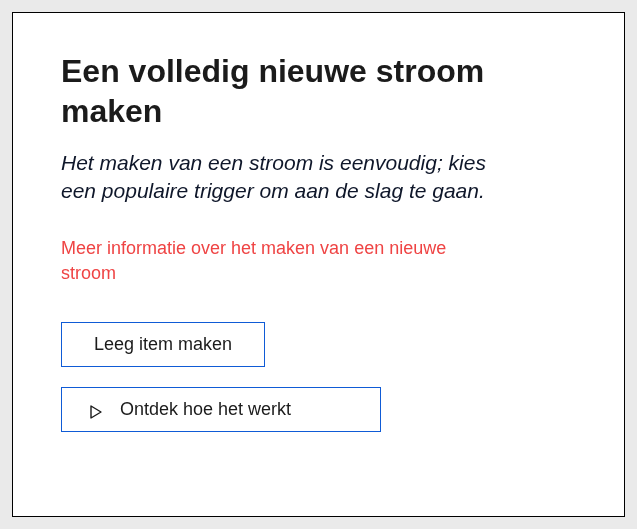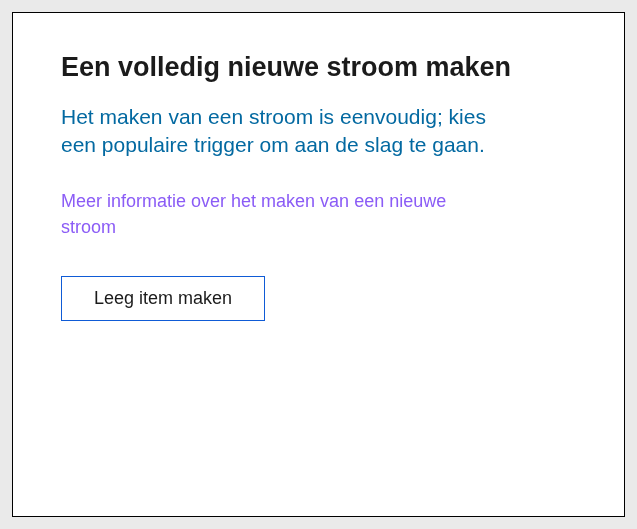--- a/index.html
+++ b/index.html
@@ -13,39 +13,40 @@
       position: absolute;
       left: 12px;
       top: 12px;
       right: 12px;
       bottom: 12px;
       background: #ffffff;
       border: 1px solid #000000;
       padding: 38px 48px 0 48px;
     }
     .heading {
-      font-size: 27px;
+      font-size: 32px;
       font-weight: 600;
       color: #1b1b1b;
       line-height: 1.25;
       margin-bottom: 18px;
     }
     .description {
       font-size: 21px;
       font-weight: 400;
-      color: #0369a1;
+      color: #0f172a;
       line-height: 1.35;
       margin-bottom: 30px;
       max-width: 440px;
+      font-style: italic;
     }
     .learn-link {
       display: block;
       font-size: 18px;
       font-weight: 400;
-      color: #8b5cf6;
+      color: #ef4444;
       text-decoration: none;
       line-height: 1.4;
       margin-bottom: 36px;
       max-width: 440px;
       cursor: pointer;
     }
     .actions {
       display: flex;
       flex-direction: column;
       gap: 20px;
@@ -81,14 +82,22 @@
 <body>
 
 <div class="panel">
   <h1 class="heading">Een volledig nieuwe stroom maken</h1>
   <p class="description">Het maken van een stroom is eenvoudig; kies een populaire trigger om aan de slag te gaan.</p>
   <a class="learn-link">Meer informatie over het maken van een nieuwe stroom</a>
   <div class="actions">
     <button class="btn primary">
       <span>Leeg item maken</span>
     </button>
+    <button class="btn secondary">
+      <span class="play-icon">
+        <svg width="12" height="14" viewBox="0 0 12 14">
+          <polygon points="1,1 11,7 1,13" fill="none" stroke="#1b1b1b" stroke-width="1.4" stroke-linejoin="round"></polygon>
+        </svg>
+      </span>
+      <span>Ontdek hoe het werkt</span>
+    </button>
   </div>
 </div>
 
 </body></html>

